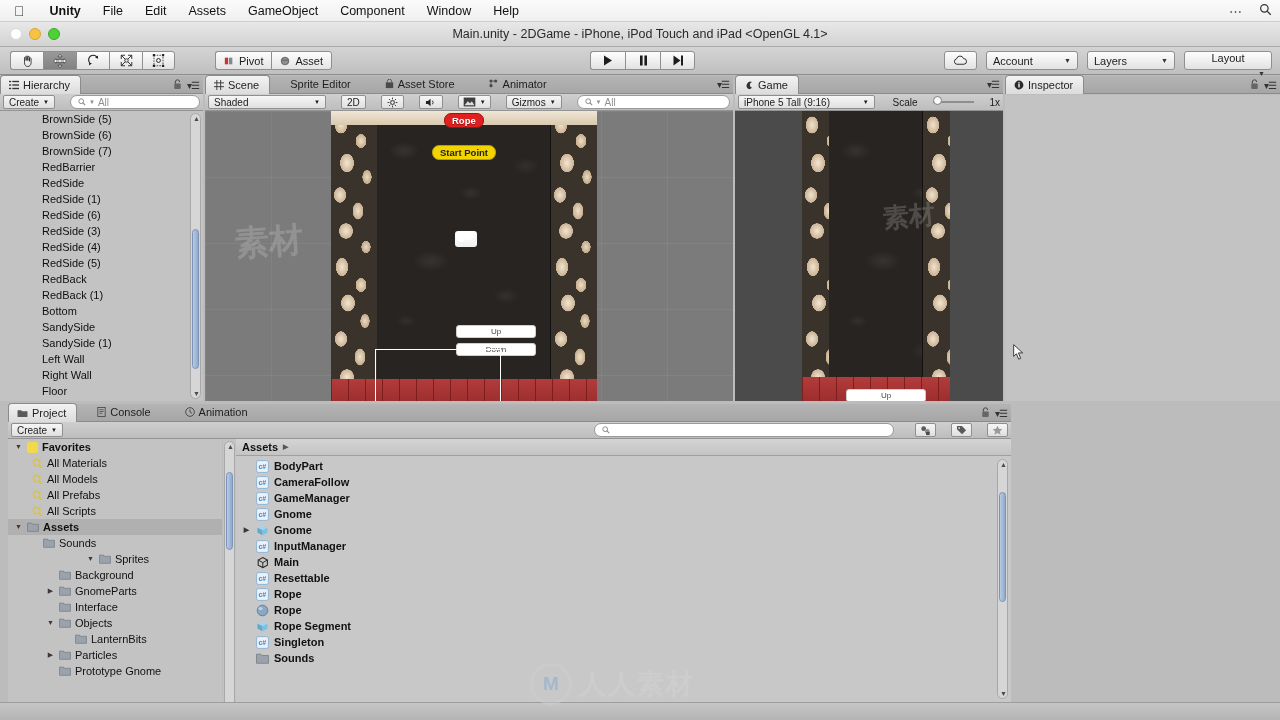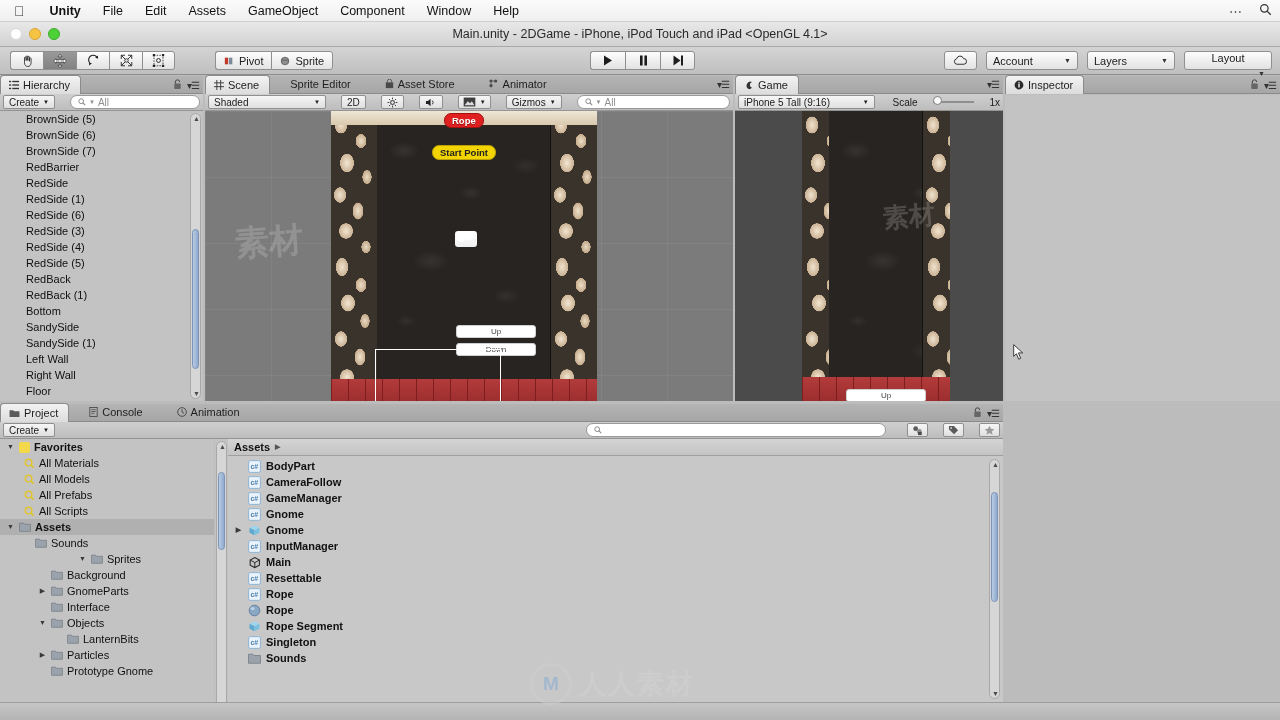--- a/index.html
+++ b/index.html
@@ -134,21 +134,21 @@
   .search-pill {
     flex:1; height:14px; background:#fff; border:1px solid #9a9a9a;
     border-radius:8px; display:flex; align-items:center; padding:0 7px; gap:3px;
     font-size:10px; color:#8f8f8f;
   }
   .mag { width:8px; height:8px; }
 
   
   #hierarchy { left:0; top:76px; width:203px; height:325px; }
   .hlist { position:absolute; top:35px; left:0; right:0; bottom:0; background:#c3c3c3; overflow:hidden; }
-  .hrow { height:16px; line-height:16px; padding-left:26px; font-size:11px; color:#101010; white-space:nowrap; }
+  .hrow { height:16px; line-height:16px; padding-left:42px; font-size:11px; color:#101010; white-space:nowrap; }
   .vscroll {
     position:absolute; right:2px; width:11px;
     background:#d6d6d6; border:1px solid #a8a8a8; border-radius:6px;
   }
   .vthumb {
     position:absolute; left:1px; width:7px; border-radius:4px;
     background:linear-gradient(90deg,#b9cbe4,#8fa9cd);
     border:1px solid #7c93b5;
   }
   .sc-arrow { position:absolute; left:1px; width:9px; text-align:center; font-size:7px; color:#4a4a4a; }
@@ -258,21 +258,21 @@
 
   
   #game { left:735px; top:76px; width:268px; height:325px; }
   .game-view { position:absolute; top:35px; left:0; right:0; bottom:0; background:#4b4b4b; overflow:hidden; }
 
   
   #inspector { left:1005px; top:76px; width:275px; height:325px; }
   .insp-body { position:absolute; top:19px; left:0; right:0; bottom:0; background:#c3c3c3; }
 
   
-  #project { left:0; top:404px; width:1003px; height:316px; }
+  #project { left:8px; top:404px; width:1003px; height:316px; }
   .proj-left { position:absolute; left:0; top:35px; width:214px; bottom:0; background:#c3c3c3; overflow:hidden; }
   .proj-right { position:absolute; left:228px; top:35px; right:0; bottom:18px; background:#c8c8c8; overflow:hidden; }
   .proj-split { position:absolute; left:215px; top:35px; bottom:0; width:13px; background:#c3c3c3; }
   .tree-row { height:16px; line-height:16px; font-size:11px; color:#111; display:flex; align-items:center; gap:4px; white-space:nowrap; }
   .tree-row.header { font-weight:bold; }
   .tree-row.selected { background:#b0b0b0; }
   .twist { width:9px; font-size:7px; color:#3a3a3a; text-align:center; }
   .folder-ico { width:12px; height:10px; border-radius:1px 2px 1px 1px; flex:none; }
   .fav-ico { width:11px; height:11px; flex:none; }
   .assets-crumb {
@@ -387,21 +387,21 @@
             <rect x="1" y="2" width="4" height="8" fill="#c0392b"></rect>
             <rect x="6" y="2" width="4" height="8" fill="#7b8a9a"></rect>
           </svg>
         <span>Pivot</span>
       </div>
       <div class="pvbtn">
         <svg width="10" height="10" viewBox="0 0 12 12">
             <circle cx="6" cy="6" r="4.6" fill="#8e8e8e" stroke="#4a4a4a" stroke-width=".8"></circle>
             <path d="M1.6 5h8.8" stroke="#4a4a4a" stroke-width=".7" fill="none"></path>
           </svg>
-        <span>Sprite</span>
+        <span>Asset</span>
       </div>
     </div>
 
     <div class="play-group">
       <div class="plbtn">
         <svg width="12" height="13" viewBox="0 0 12 13">
             <path d="M2 1.5l8 5-8 5z" fill="#1d1d1d"></path>
           </svg>
       </div>
       <div class="plbtn">

